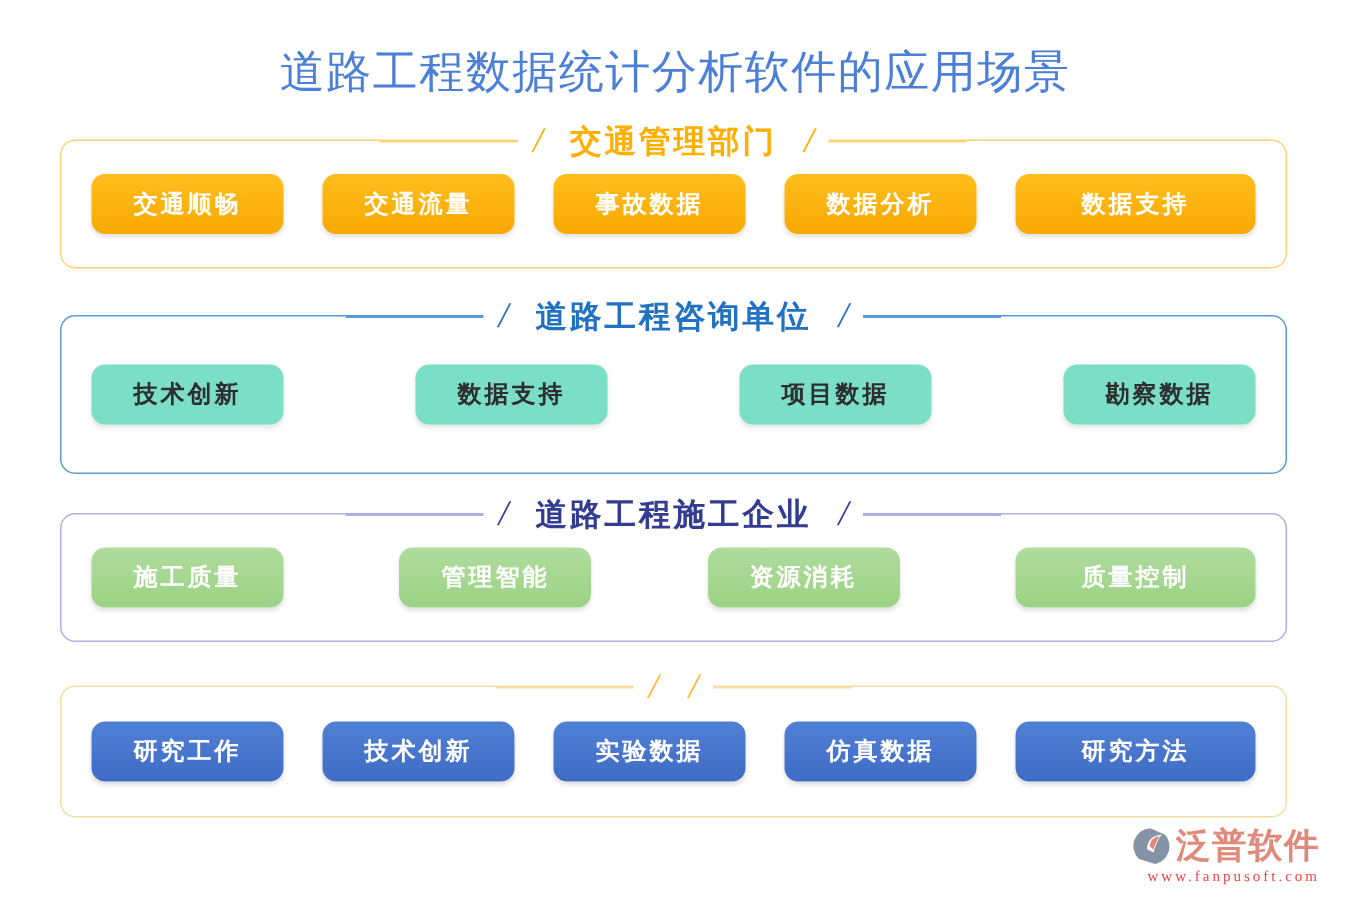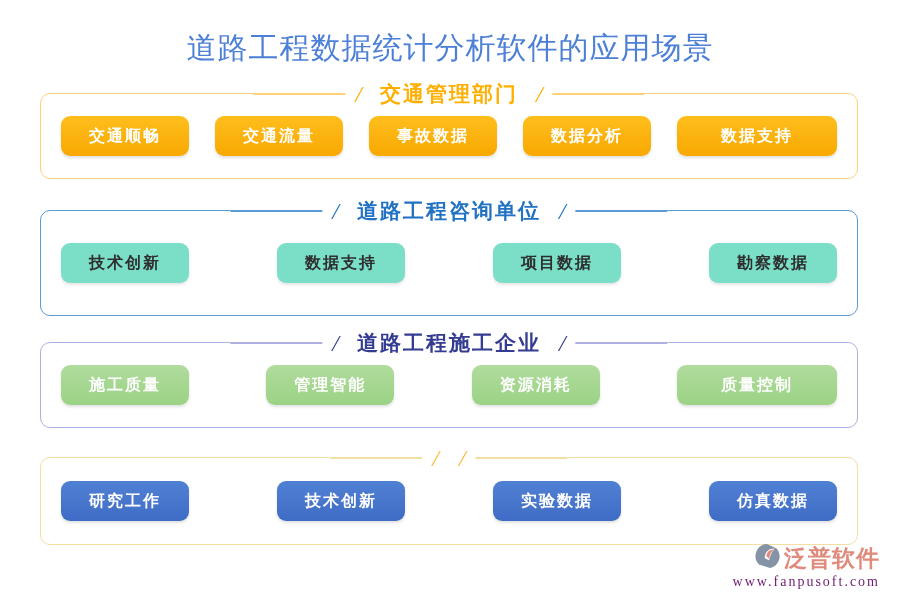--- a/index.html
+++ b/index.html
@@ -60,27 +60,27 @@
   
   .s4{top:457px;height:88px;border-color:#f3dfa2;}
   .s4 .sec-header{color:#ffb83a;}
   .s4 .hline{background:#f3dfa2;}
   .s4 .pill{background:linear-gradient(#5080d4,#3f6cc5);color:#ffffff;}
 
   
   .footer{
     position:absolute;right:20px;bottom:10px;text-align:right;
   }
-  .brand-row{display:flex;justify-content:flex-end;}
+  .brand-row{display:flex;align-items:center;justify-content:flex-end;}
   .brand-name{
     font-size:23px;font-weight:bold;color:#e08a7c;letter-spacing:1px;
   }
   .brand-logo{width:26px;height:26px;margin-right:3px;}
   .brand-url{
-    font-size:14px;color:#701a75;letter-spacing:2px;margin-top:0px;
+    font-size:10px;color:#ef4444;letter-spacing:2px;margin-top:0px;
     font-family:"Liberation Serif","DejaVu Serif",serif;
   }
 </style>
 </head>
 <body>
 
 <div class="page-title">道路工程数据统计分析软件的应用场景</div>
 
 <div class="section s1">
   <div class="sec-header">
@@ -136,20 +136,21 @@
     <span class="hline"></span>
     <span class="slash">/</span>
     <span class="slash">/</span>
     <span class="hline"></span>
   </div>
   <div class="btn-row">
     <div class="pill">研究工作</div>
     <div class="pill">技术创新</div>
     <div class="pill">实验数据</div>
     <div class="pill">仿真数据</div>
+    <div class="pill wide">研究方法</div>
   </div>
 </div>
 
 <div class="footer">
   <div class="brand-row">
     <svg class="brand-logo" viewBox="0 0 24 24">
       <path d="M11 1 A11 11 0 0 0 4 20 L14 23 A11 11 0 0 0 20 5 Z" fill="#8593a6"></path>
       <path d="M9 14 C9 8 13 5 18 5 C15 9 14 12 13 16 Z" fill="#ffffff"></path>
       <path d="M10.5 12 C11 8 14 6 17 6 C14.5 9 13.5 11.5 13 14.5 Z" fill="#e08a7c"></path>
     </svg>

